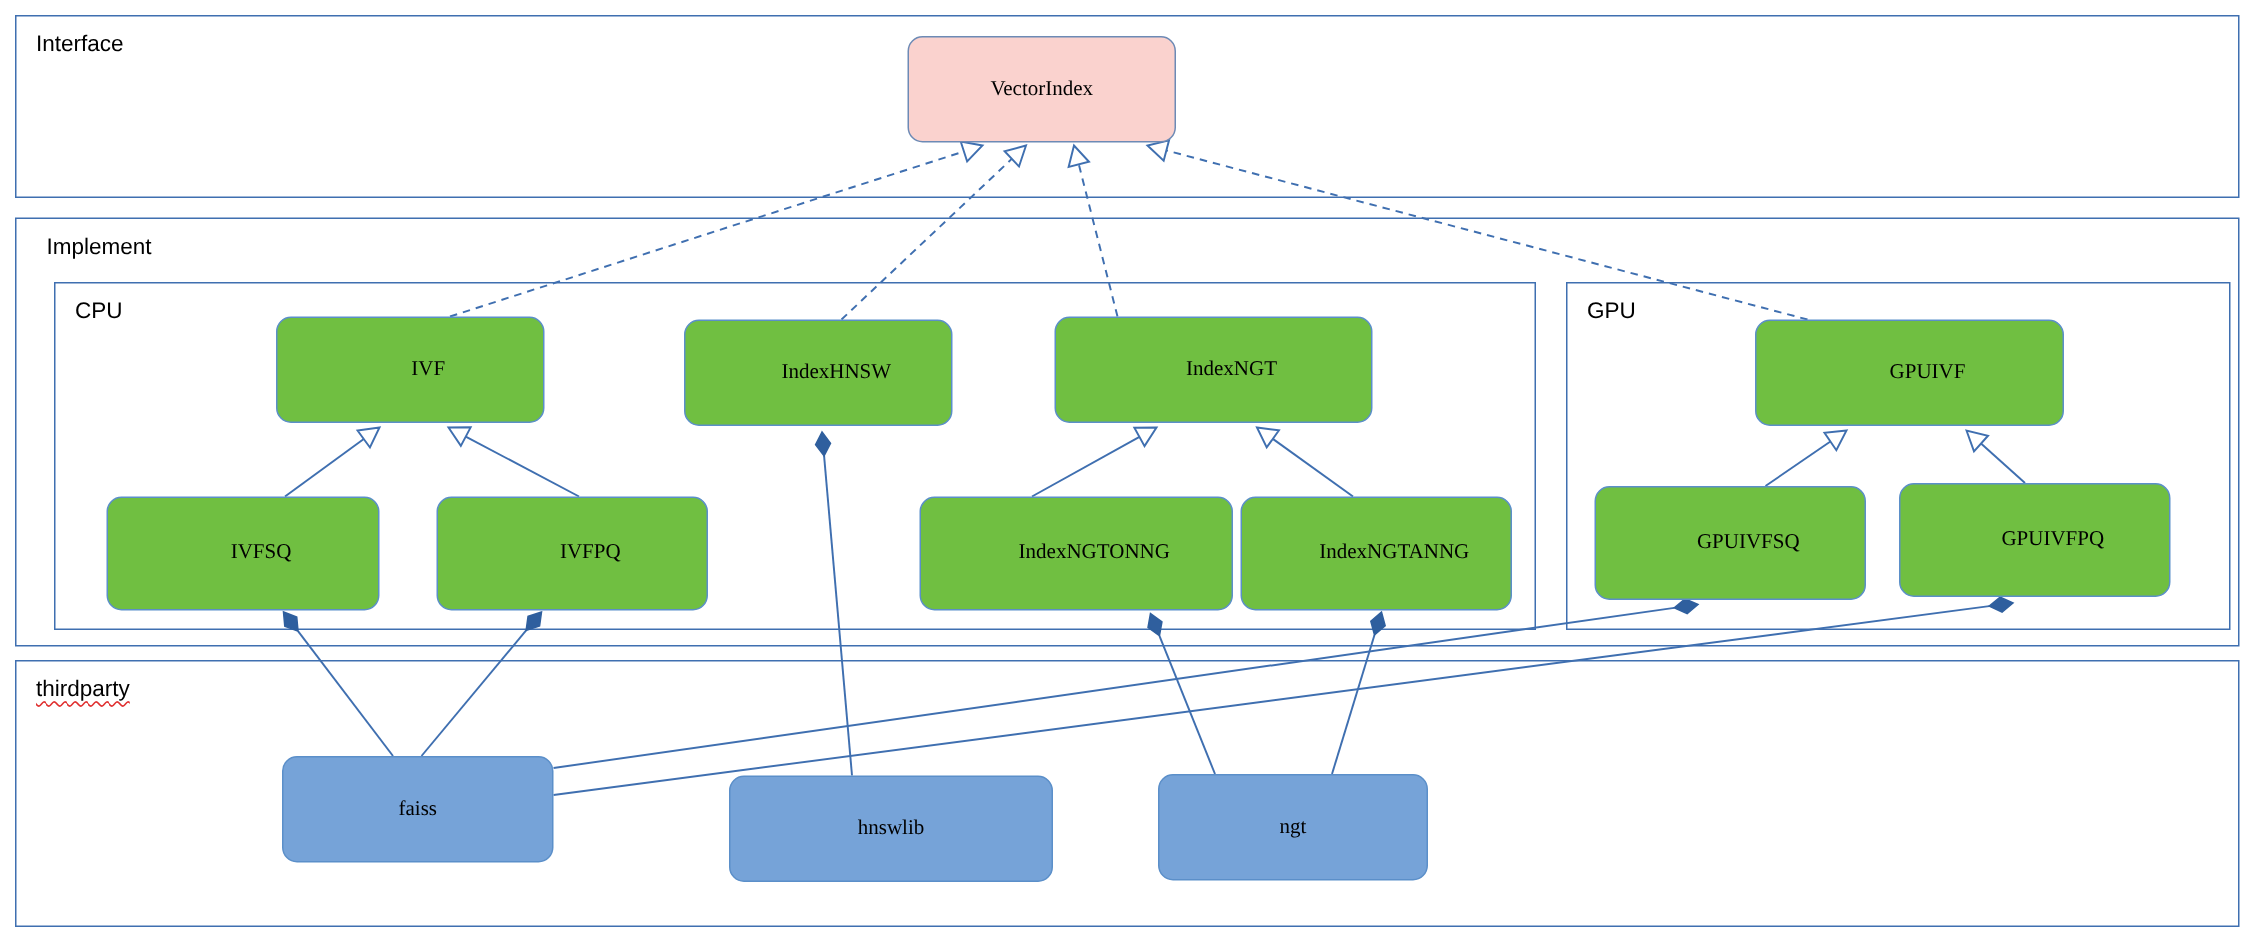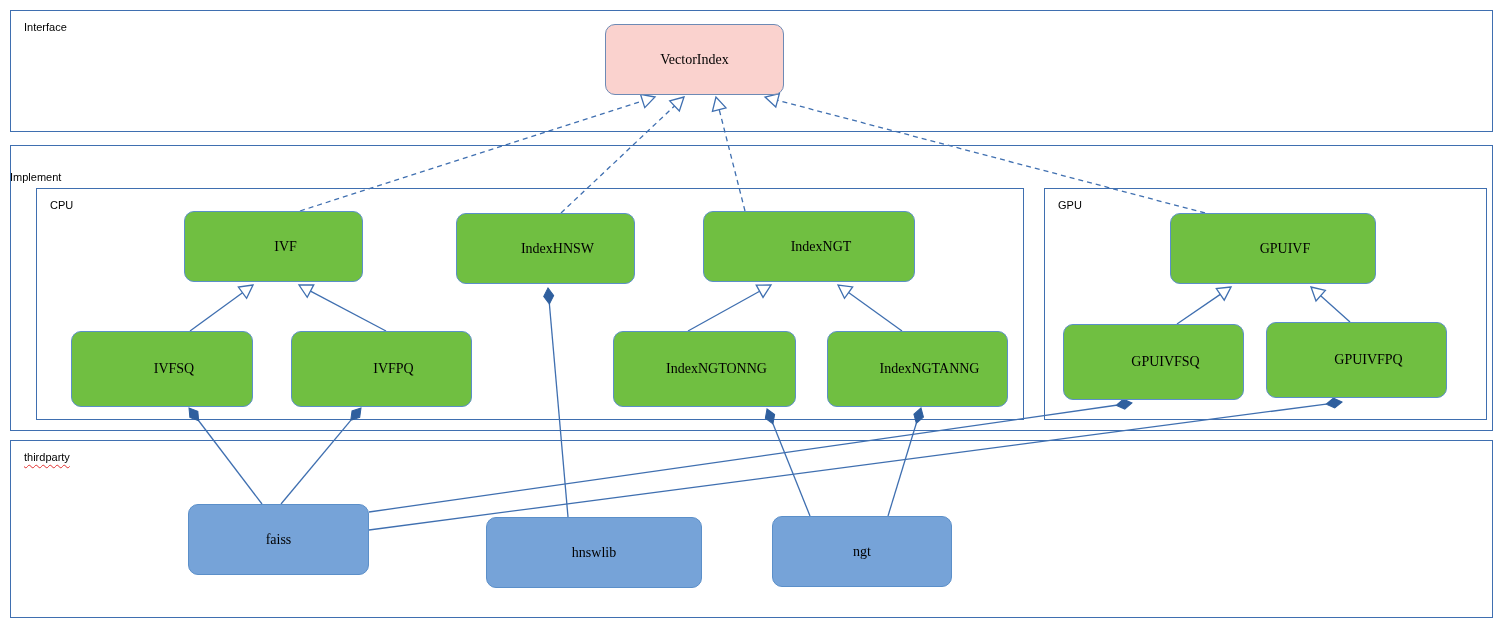--- a/index.html
+++ b/index.html
@@ -18,21 +18,21 @@
   }
   .panel {
     position: absolute;
     box-sizing: border-box;
     border: 1px solid #3f6fb0;
     background: transparent;
   }
   .panel-label {
     position: absolute;
     font-family: "Liberation Sans", sans-serif;
-    font-size: 11px;
+    font-size: 15px;
     color: #000000;
     white-space: nowrap;
     line-height: 1;
   }
   .panel-label.misspelled {
     text-decoration: underline;
     text-decoration-style: wavy;
     text-decoration-color: #e03030;
     text-decoration-thickness: 1px;
     text-underline-offset: 3px;
@@ -77,21 +77,21 @@
 </style>
 </head>
 <body>
 
 <div id="canvas">
 
   <div id="panels">
       <div class="panel" style="left: 10px; top: 10px; width: 1483px; height: 122px;"></div>
       <div class="panel-label" style="left: 24px; top: 22px;">Interface</div>
       <div class="panel" style="left: 10px; top: 145px; width: 1483px; height: 286px;"></div>
-      <div class="panel-label" style="left: 10px; top: 157px; margin-top: 15px;">Implement</div>
+      <div class="panel-label" style="left: 31px; top: 157px;">Implement</div>
       <div class="panel" style="left: 36px; top: 188px; width: 988px; height: 232px;"></div>
       <div class="panel-label" style="left: 50px; top: 200px;">CPU</div>
       <div class="panel" style="left: 1044px; top: 188px; width: 443px; height: 232px;"></div>
       <div class="panel-label" style="left: 1058px; top: 200px;">GPU</div>
       <div class="panel" style="left: 10px; top: 440px; width: 1483px; height: 178px;"></div>
       <div class="panel-label misspelled" style="left: 24px; top: 452px;">thirdparty</div>
     </div>
 
   <svg class="edges" id="edge-layer" viewBox="0 0 1503 628" xmlns="http://www.w3.org/2000/svg">
       <g>
@@ -165,21 +165,21 @@
     </svg>
 
   <div id="nodes">
       <div class="node interface" style="left: 605px; top: 24px; width: 179px; height: 71px;">VectorIndex</div>
       <div class="node impl" style="left: 184px; top: 211px; width: 179px; height: 71px;">IVF</div>
       <div class="node impl" style="left: 456px; top: 213px; width: 179px; height: 71px;">IndexHNSW</div>
       <div class="node impl" style="left: 703px; top: 211px; width: 212px; height: 71px;">IndexNGT</div>
       <div class="node impl" style="left: 1170px; top: 213px; width: 206px; height: 71px;">GPUIVF</div>
       <div class="node impl" style="left: 71px; top: 331px; width: 182px; height: 76px;">IVFSQ</div>
       <div class="node impl" style="left: 291px; top: 331px; width: 181px; height: 76px;">IVFPQ</div>
-      <div class="node impl" style="left: 613px; top: 331px; width: 183px; height: 76px;">IndexNGTONNG</div>
+      <div class="node impl" style="left: 613px; top: 331px; width: 209px; height: 76px;">IndexNGTONNG</div>
       <div class="node impl" style="left: 827px; top: 331px; width: 181px; height: 76px;">IndexNGTANNG</div>
       <div class="node impl" style="left: 1063px; top: 324px; width: 181px; height: 76px;">GPUIVFSQ</div>
       <div class="node impl" style="left: 1266px; top: 322px; width: 181px; height: 76px;">GPUIVFPQ</div>
       <div class="node thirdparty" style="left: 188px; top: 504px; width: 181px; height: 71px;">faiss</div>
       <div class="node thirdparty" style="left: 486px; top: 517px; width: 216px; height: 71px;">hnswlib</div>
       <div class="node thirdparty" style="left: 772px; top: 516px; width: 180px; height: 71px;">ngt</div>
     </div>
 
 </div>
 

